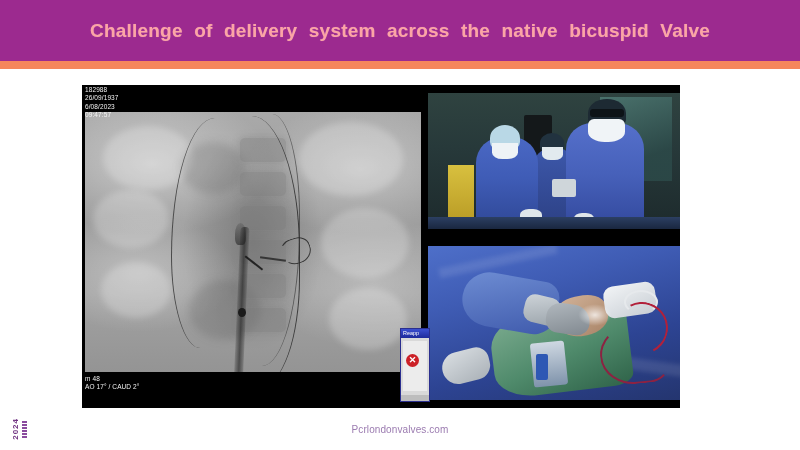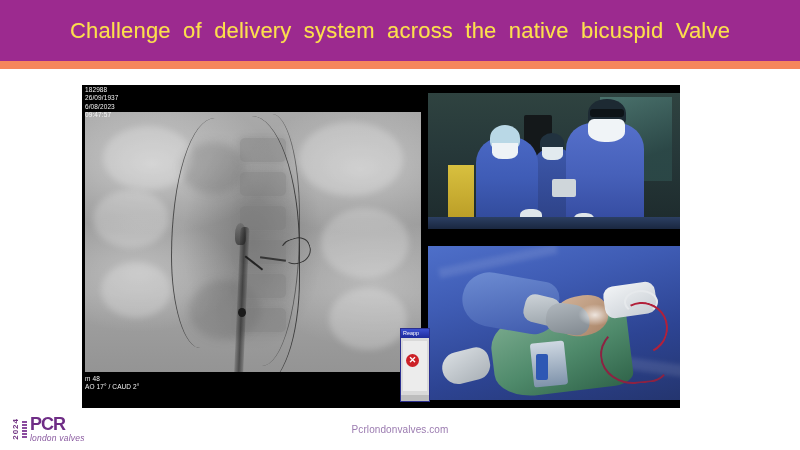--- a/index.html
+++ b/index.html
@@ -9,21 +9,21 @@
     overflow:hidden;position:relative;
   }
 
   
   .header-band{
     position:absolute;left:0;top:0;width:800px;height:61px;
     background:#9c2a8f;
     display:flex;align-items:center;justify-content:center;
   }
   .header-title{
-    color:#fde047;font-size:22px;font-weight:400;
+    color:#fca5a5;font-size:19px;font-weight:700;
     letter-spacing:.2px;word-spacing:6px;
     white-space:nowrap;
     text-shadow:0 0 1px rgba(255,255,255,.25);
   }
   .accent-band{
     position:absolute;left:0;top:61px;width:800px;height:8px;
     background:#f5865c;
   }
 
   
@@ -425,19 +425,15 @@
 <div class="footer-logo">
   <div class="logo-year">2024</div>
   <div class="logo-bars">
     <span></span>
       <span></span>
       <span></span>
       <span></span>
       <span></span>
       <span></span>
   </div>
-  <div class="logo-text">
-    <div class="logo-pcr">PCR</div>
-    <div class="logo-sub">london valves</div>
-  </div>
 </div>
 
 <div class="footer-url">Pcrlondonvalves.com</div>
 
 </body></html>

